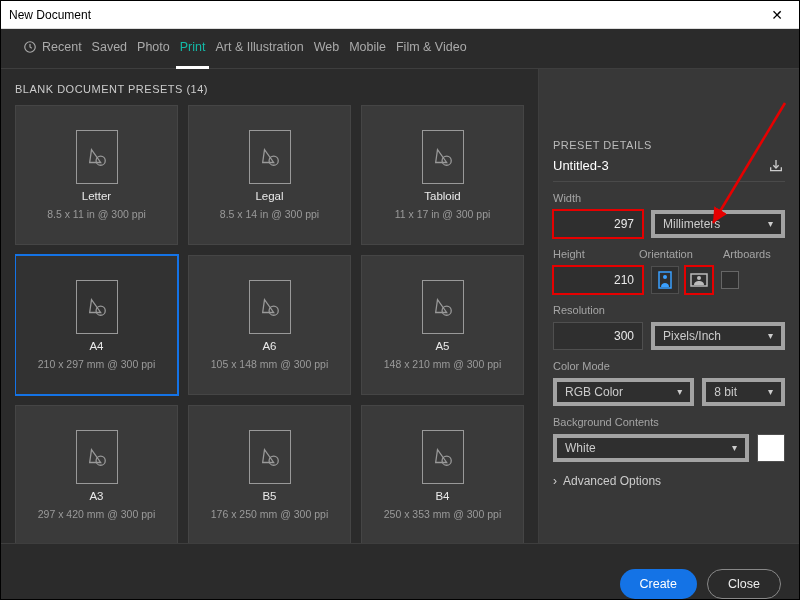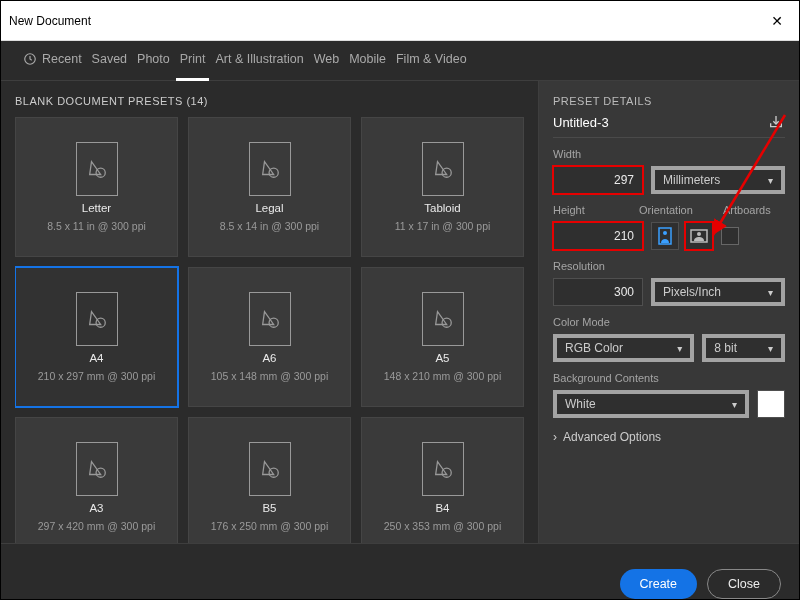--- a/index.html
+++ b/index.html
@@ -1,38 +1,38 @@
 <!DOCTYPE html>
 <html><head>
 <meta charset="utf-8">
 <style>
   * { box-sizing: border-box; margin: 0; padding: 0; font-family: -apple-system, "Segoe UI", Arial, sans-serif; }
   html, body { width: 800px; height: 600px; overflow: hidden; background: #2b2b2b; color: #ccc; }
   .win { width: 800px; height: 600px; display: flex; flex-direction: column; border: 1px solid #000; background: #2b2b2b; }
-  .titlebar { height: 40px; background: #fff; color: #000; display: flex; align-items: center; padding: 0 8px; font-size: 12px; border-bottom: 1px solid #ddd; }
+  .titlebar { height: 28px; background: #fff; color: #000; display: flex; align-items: center; padding: 0 8px; font-size: 12px; border-bottom: 1px solid #ddd; }
   .titlebar .title { flex: 1; }
   .titlebar .x { width: 28px; text-align: center; font-size: 14px; cursor: pointer; }
   .tabs { height: 40px; display: flex; align-items: center; gap: 2px; padding: 0 18px; border-bottom: 1px solid #3e3e3e; }
   .tabs .tab { font-size: 12.5px; color: #aaa; height: 40px; display: flex; align-items: center; padding: 0 4px; border-bottom: 3px solid transparent; cursor: pointer; }
-  .tabs .tab.active { color: #a3a3a3; border-bottom-color: #fff; }
+  .tabs .tab.active { color: #14b8a6; border-bottom-color: #fff; }
   .tabs .recent { display: flex; align-items: center; gap: 5px; }
   .body { flex: 1; display: flex; overflow: hidden; }
   .left { flex: 1; display: flex; flex-direction: column; padding: 14px 6px 0 14px; overflow: hidden; }
   .left-head { font-size: 11px; letter-spacing: .5px; color: #ccc; margin-bottom: 10px; }
   .grid { flex: 1; overflow-y: auto; display: grid; grid-template-columns: repeat(3, 1fr); gap: 10px; padding-right: 8px; }
   .grid::-webkit-scrollbar { width: 8px; }
   .grid::-webkit-scrollbar-thumb { background:#555; }
   .card { background: #3a3a3a; border: 1px solid #454545; height: 140px; display: flex; flex-direction: column; align-items: center; justify-content: center; gap: 6px; cursor: pointer; position: relative; }
   .card.selected { outline: 2px solid #1473e6; outline-offset: -1px; background: #323232; }
   .doc-icon { width: 42px; height: 54px; border: 1.5px solid #999; display:flex; align-items:center; justify-content:center; }
   .card .name { font-size: 11.5px; color: #eaeaea; }
   .card .meta { font-size: 10.5px; color: #9a9a9a; }
   .vdivider { width: 1px; background:#3e3e3e; }
 
-  .right { width: 260px; background:#383838; display:flex; flex-direction:column; padding: 14px 14px 0 14px; gap: 6px; position:relative; }
+  .right { width: 260px; background:#383838; display:flex; flex-direction:column; padding: 14px 14px 0 14px; gap: 6px; position:relative;justify-content:center; }
   .sec-title { font-size: 11px; letter-spacing:.5px; color:#bbb; }
   .docname-row { display:flex; align-items:center; gap:8px; padding-bottom:6px; border-bottom:1px solid #4a4a4a; }
   .docname-input { flex:1; font-size:13px; color:#fff; background:transparent; border:none; outline:none; }
   .save-icon { width:18px; height:18px; display:flex; align-items:center; justify-content:center; cursor:pointer; }
   .label { font-size: 11px; color:#a5a5a5; margin-top:4px; }
   .row { display:flex; gap:8px; }
   .input { height:28px; background:#2f2f2f; border:1px solid #4f4f4f; color:#eaeaea; font-size:12px; padding:0 8px; display:flex; align-items:center; }
   .input.num { width:90px; text-align:right; justify-content:flex-end; }
   .input.num.hl { outline:2px solid #e60000; outline-offset:-1px; }
   .select { flex:1; height:28px; background:#2f2f2f; border:4px solid #a3a3a3; display:flex; align-items:center; justify-content:space-between; padding:0 8px; font-size:12px; cursor:pointer; }

